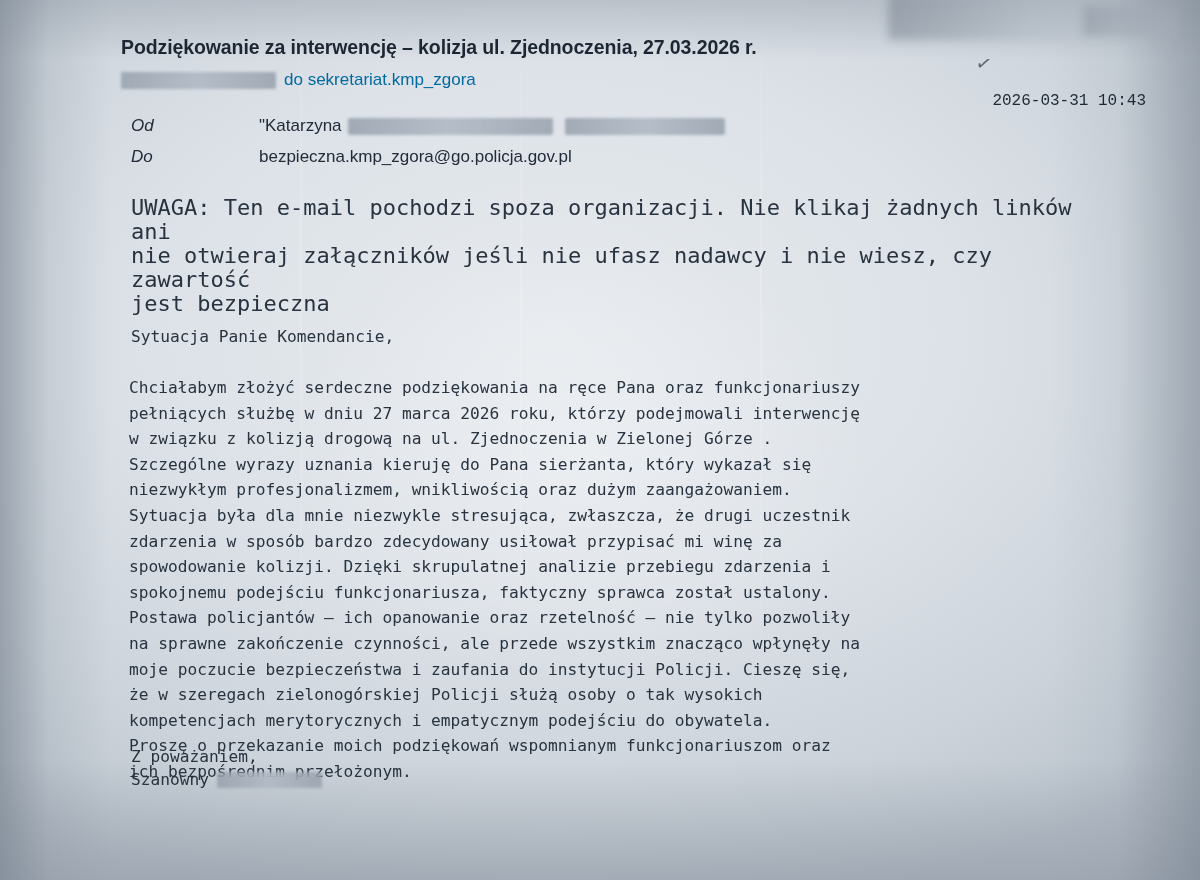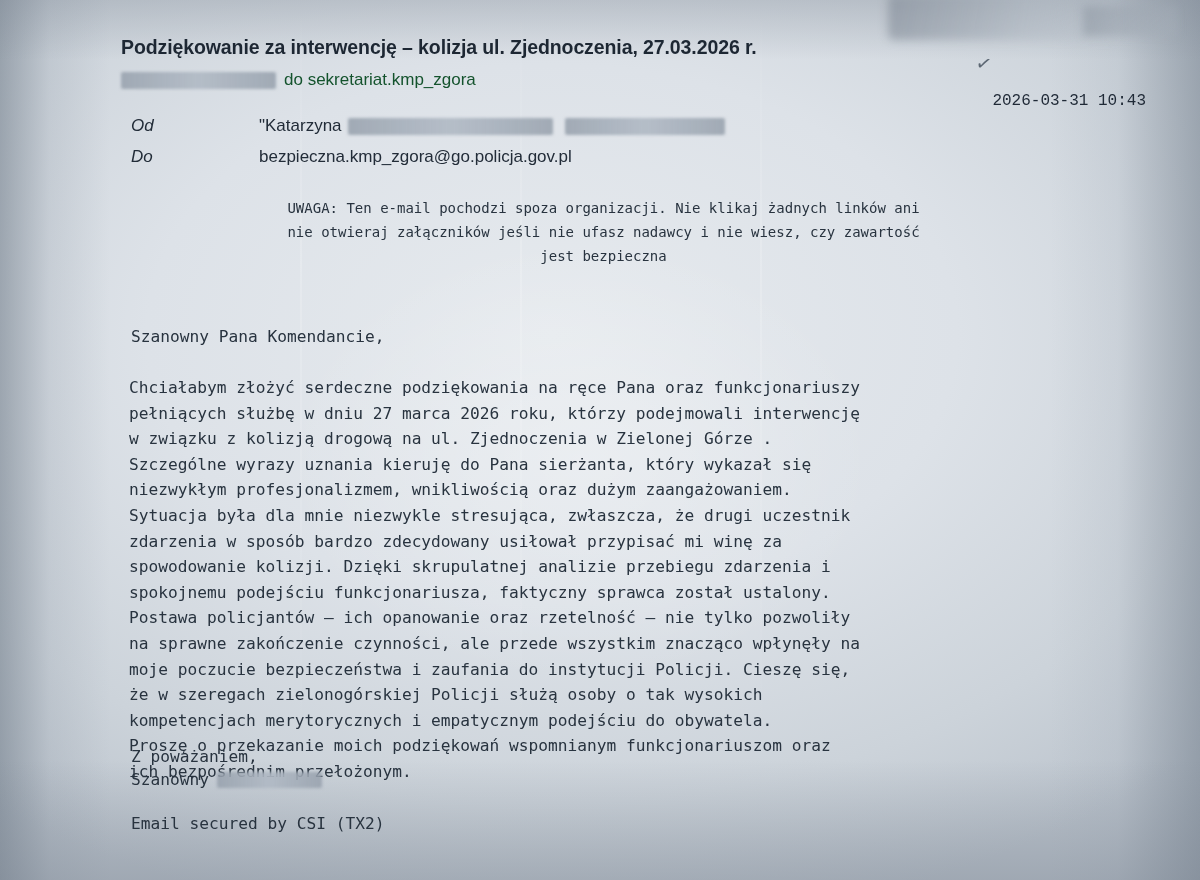--- a/index.html
+++ b/index.html
@@ -72,21 +72,21 @@
     font-weight: bold;
     color: #1d2733;
     letter-spacing: -0.1px;
     white-space: nowrap;
   }
   .senderline {
     position: absolute;
     left: 113px;
     top: 70px;
     font-size: 17px;
-    color: #14532d;
+    color: #0369a1;
     white-space: nowrap;
   }
   .redaction {
     display: inline-block;
     vertical-align: middle;
     height: 15px;
     border-radius: 2px;
     background: linear-gradient(90deg, rgba(150,160,172,0.85), rgba(176,185,196,0.9), rgba(150,160,172,0.85));
     filter: blur(1.4px);
   }
@@ -145,24 +145,23 @@
   
   .mono {
     font-family: "DejaVu Sans Mono", "Liberation Mono", monospace;
     color: #28333f;
   }
   .warning {
     position: absolute;
     left: 123px;
     top: 196px;
     width: 945px;
-    font-size: 14px;
+    font-size: 22px;
     line-height: 24px;
     white-space: pre-wrap;
-    text-align: center;
   }
   .greeting {
     position: absolute;
     left: 123px;
     top: 325px;
     font-size: 16.2px;
     line-height: 24px;
     white-space: pre-wrap;
   }
   .bodytext {
@@ -238,36 +237,35 @@
     </div>
 
     <div class="fieldrow row-to">
       <span class="field-label">Do</span>
       <span class="field-value">bezpieczna.kmp_zgora@go.policja.gov.pl</span>
     </div>
 
     <div class="mono warning">UWAGA: Ten e-mail pochodzi spoza organizacji. Nie klikaj żadnych linków ani
 nie otwieraj załączników jeśli nie ufasz nadawcy i nie wiesz, czy zawartość
 jest bezpieczna</div>
-    <div class="mono greeting">Szanowny Pana Komendancie,</div>
+    <div class="mono greeting">Sytuacja Panie Komendancie,</div>
     <div class="mono bodytext">Chciałabym złożyć serdeczne podziękowania na ręce Pana oraz funkcjonariuszy
 pełniących służbę w dniu 27 marca 2026 roku, którzy podejmowali interwencję
 w związku z kolizją drogową na ul. Zjednoczenia w Zielonej Górze .
 Szczególne wyrazy uznania kieruję do Pana sierżanta, który wykazał się
 niezwykłym profesjonalizmem, wnikliwością oraz dużym zaangażowaniem.
 Sytuacja była dla mnie niezwykle stresująca, zwłaszcza, że drugi uczestnik
 zdarzenia w sposób bardzo zdecydowany usiłował przypisać mi winę za
 spowodowanie kolizji. Dzięki skrupulatnej analizie przebiegu zdarzenia i
 spokojnemu podejściu funkcjonariusza, faktyczny sprawca został ustalony.
 Postawa policjantów – ich opanowanie oraz rzetelność – nie tylko pozwoliły
 na sprawne zakończenie czynności, ale przede wszystkim znacząco wpłynęły na
 moje poczucie bezpieczeństwa i zaufania do instytucji Policji. Cieszę się,
 że w szeregach zielonogórskiej Policji służą osoby o tak wysokich
 kompetencjach merytorycznych i empatycznym podejściu do obywatela.
 Proszę o przekazanie moich podziękowań wspomnianym funkcjonariuszom oraz
 ich bezpośrednim przełożonym.</div>
     <div class="mono closing">Z poważaniem,</div>
 
     <div class="mono signature-line"><span>Szanowny</span><span class="redaction signature"></span></div>
 
-    <div class="mono footer">Email secured by CSI (TX2)</div>
   </div>
 </div>
 
 </body></html>

